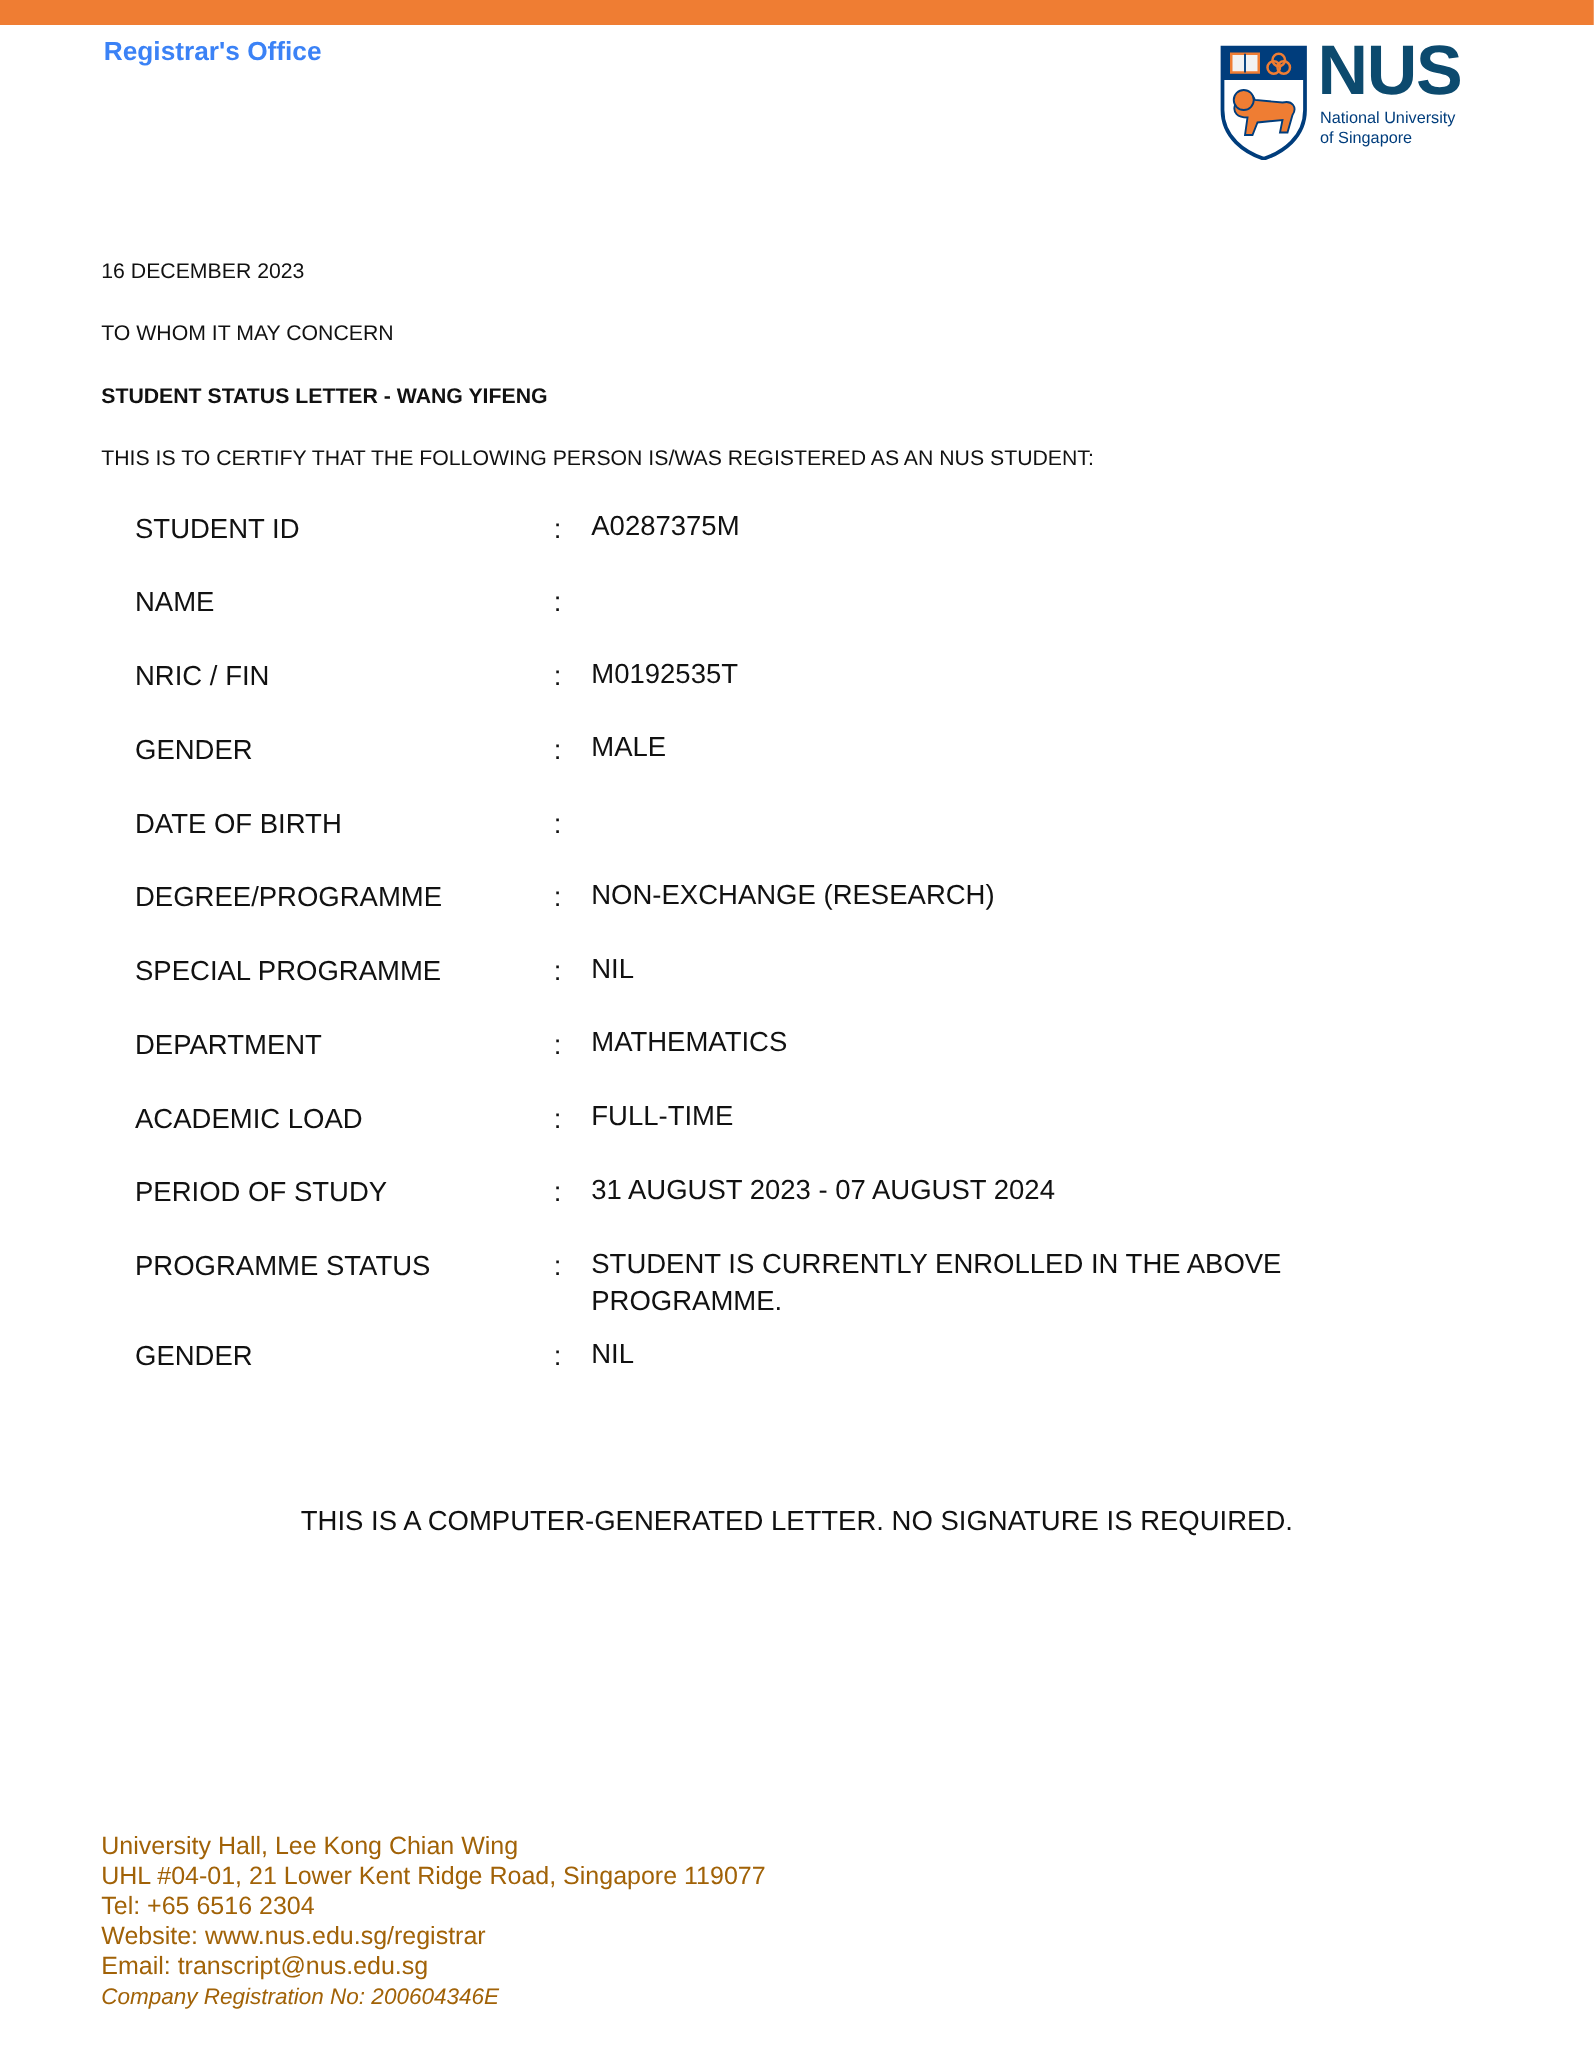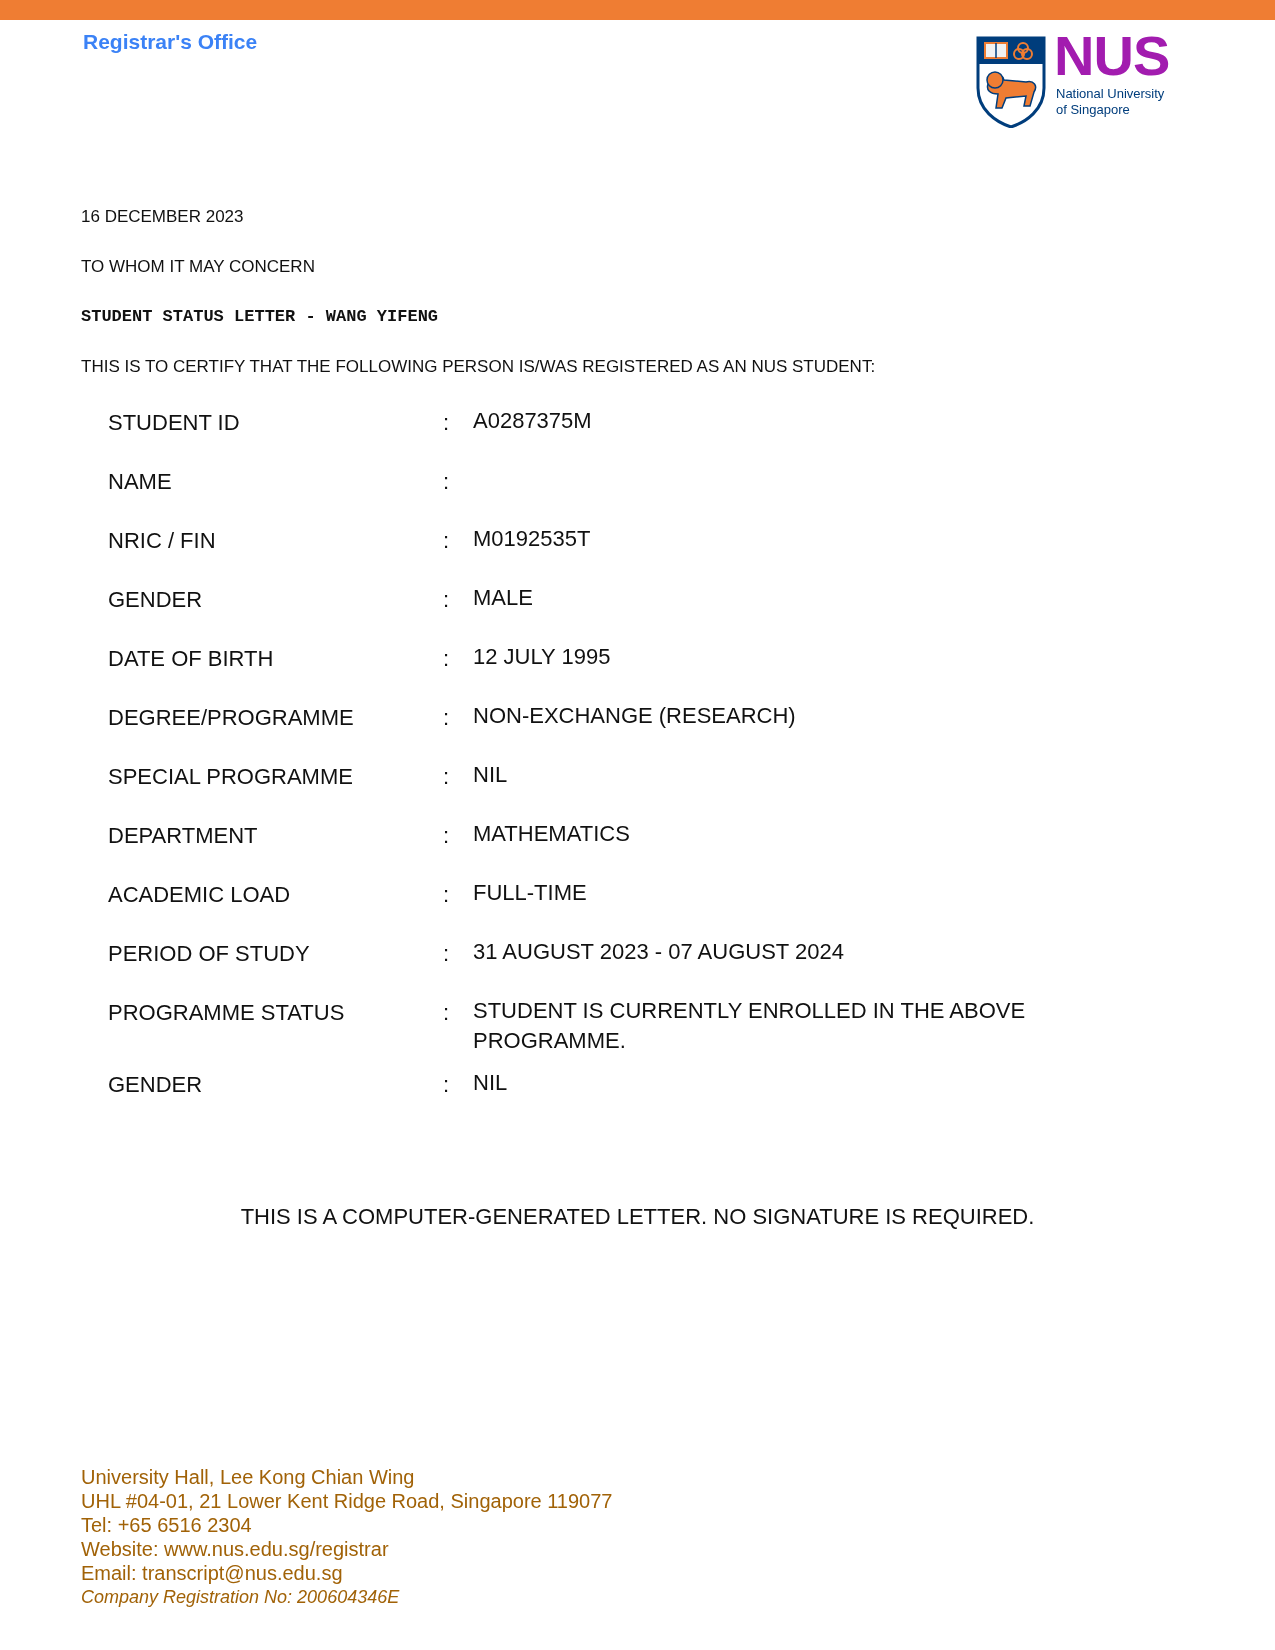--- a/index.html
+++ b/index.html
@@ -1,24 +1,24 @@
 <!DOCTYPE html>
 <html><head>
 <meta charset="utf-8">
 <style>
   html, body { margin: 0; padding: 0; background: #ffffff; }
   body { width: 1275px; height: 1650px; position: relative; overflow: hidden;
          font-family: "Liberation Sans", sans-serif; color: #111111; }
   .topbar { position: absolute; left: 0; top: 0; width: 1275px; height: 20px; background: #ef7d33; }
   .office { position: absolute; left: 83px; top: 30px; font-size: 21px; font-weight: bold; color: #3b82f6; }
   .logo { position: absolute; left: 976px; top: 36px; width: 210px; height: 92px; }
-  .logo-nus { position: absolute; left: 78px; top: -8px; font-size: 56px; font-weight: bold; color: #a21caf; letter-spacing: -1px; line-height: 1; }
+  .logo-nus { position: absolute; left: 78px; top: -8px; font-size: 56px; font-weight: bold; color: #0c4a6e; letter-spacing: -1px; line-height: 1; }
   .logo-sub { position: absolute; left: 80px; top: 50px; font-size: 13px; color: #003d7c; line-height: 16px; }
   .line { position: absolute; left: 81px; font-size: 17px; }
-  .bold { font-weight: bold; font-family: Liberation Mono, monospace; }
+  .bold { font-weight: bold; }
   .table { position: absolute; left: 108px; top: 410px; width: 1100px; }
   .row { position: relative; height: 59px; font-size: 22px; }
   .row .lbl { position: absolute; left: 0; top: 0; }
   .row .col { position: absolute; left: 335px; top: 0; }
   .row .val { position: absolute; left: 365px; top: 0; width: 640px; line-height: 30px; margin-top: -4px; }
   .row.tall { height: 72px; }
   .notice { position: absolute; left: 0; width: 1275px; top: 1204px; text-align: center; font-size: 22px; }
   .footer { position: absolute; left: 81px; top: 1465px; color: #a16207; font-size: 20px; line-height: 24px; }
   .footer .reg { font-style: italic; font-size: 18px; }
 </style>
@@ -68,21 +68,20 @@
     <span class="val">M0192535T</span>
   </div>
   <div class="row">
     <span class="lbl">GENDER</span>
     <span class="col">:</span>
     <span class="val">MALE</span>
   </div>
   <div class="row">
     <span class="lbl">DATE OF BIRTH</span>
     <span class="col">:</span>
-    <span class="val">12 JULY 1995</span>
   </div>
   <div class="row">
     <span class="lbl">DEGREE/PROGRAMME</span>
     <span class="col">:</span>
     <span class="val">NON-EXCHANGE (RESEARCH)</span>
   </div>
   <div class="row">
     <span class="lbl">SPECIAL PROGRAMME</span>
     <span class="col">:</span>
     <span class="val">NIL</span>

